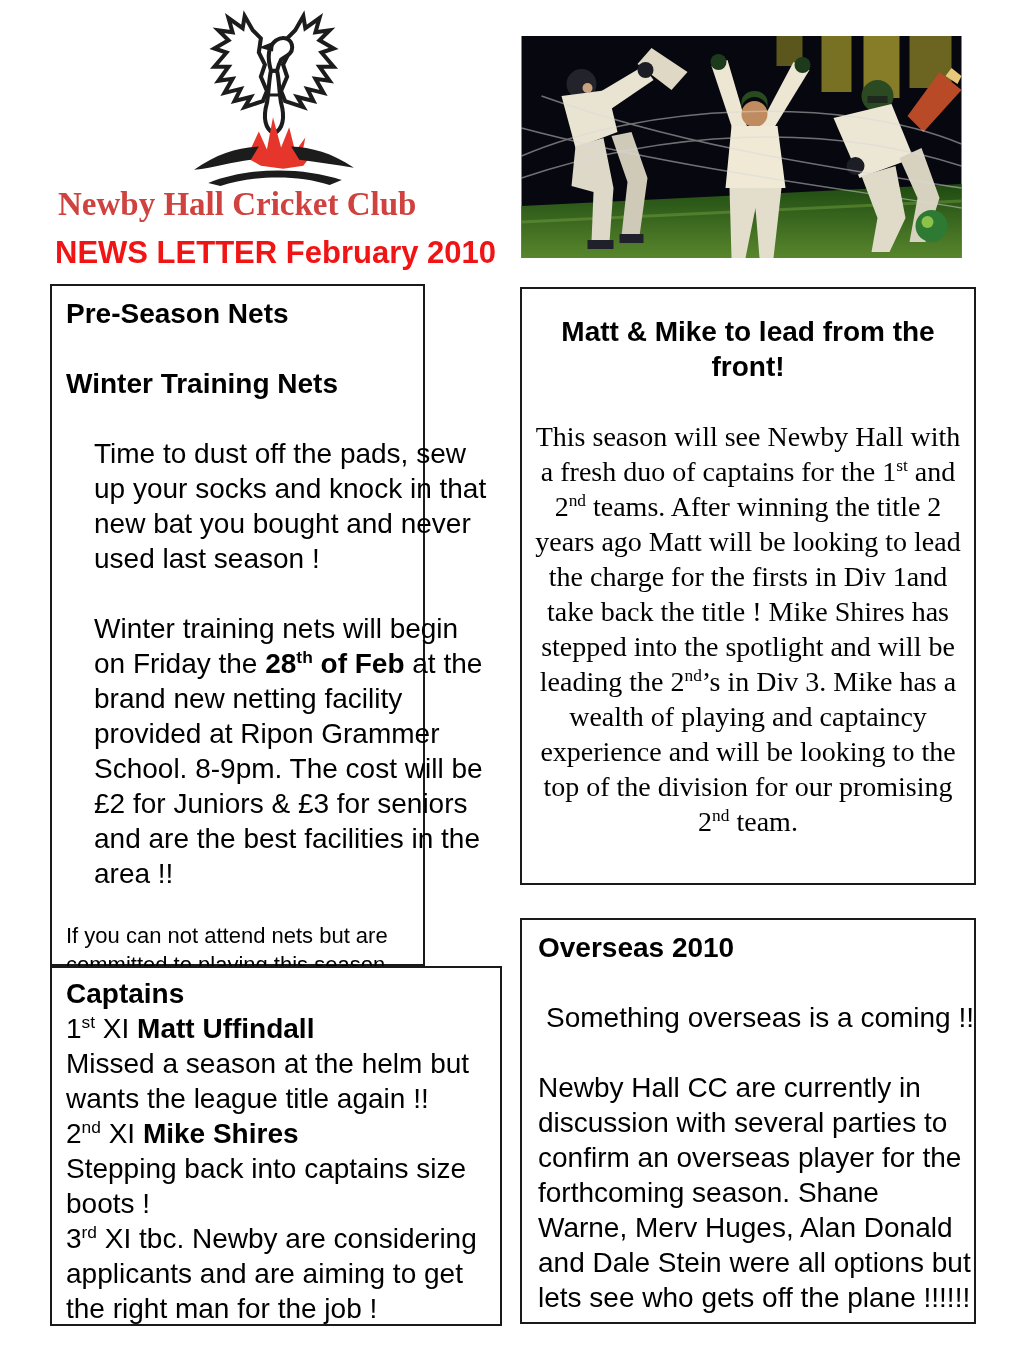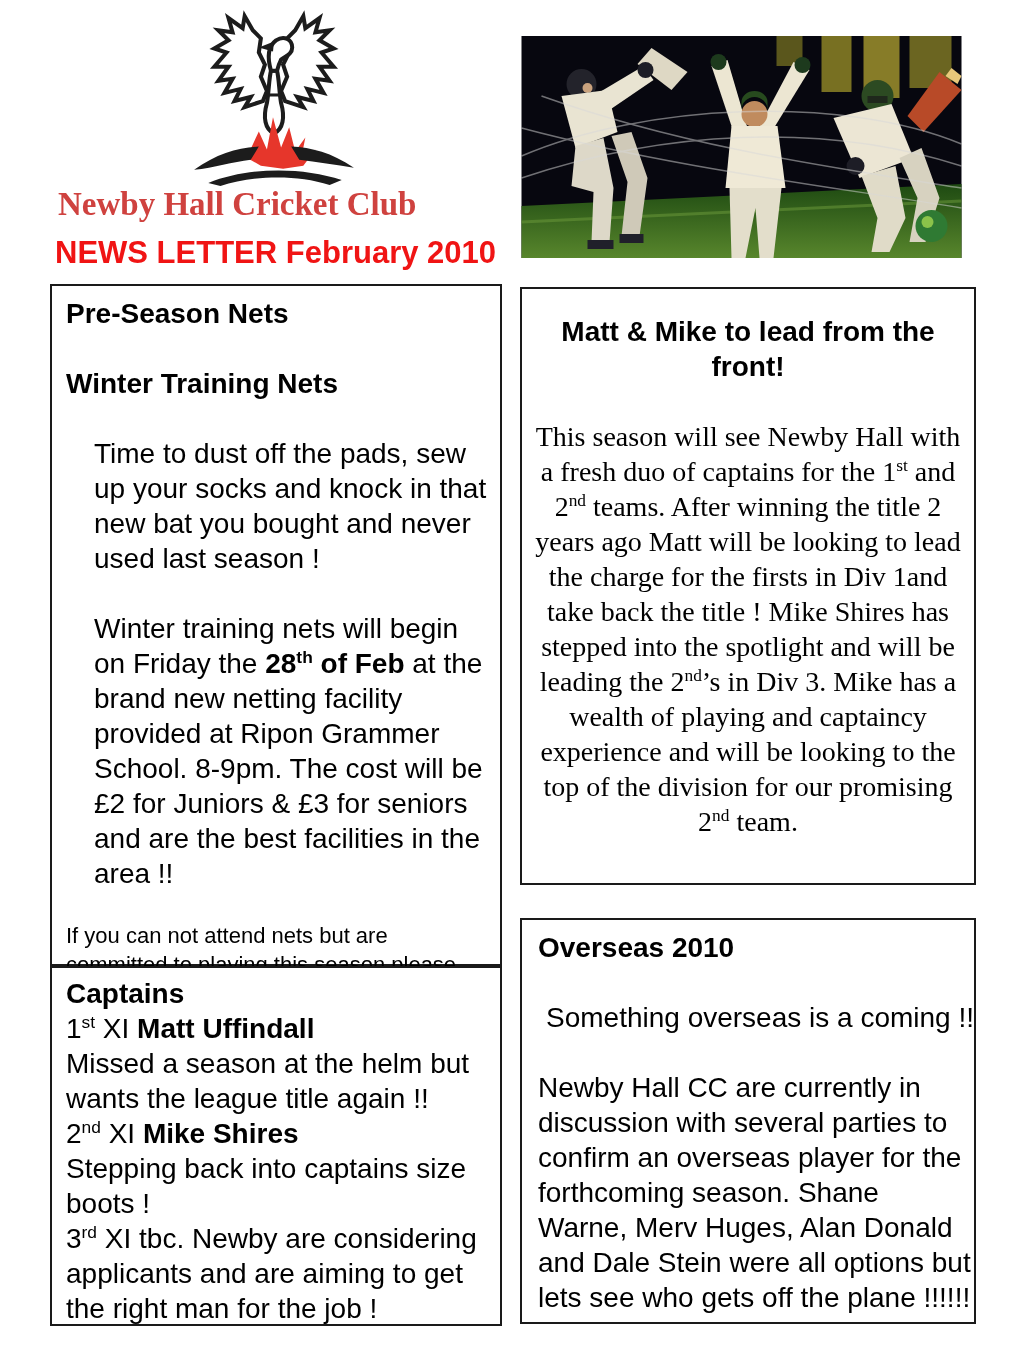--- a/index.html
+++ b/index.html
@@ -14,21 +14,21 @@
     font-family:"Liberation Serif",serif;font-weight:bold;font-size:33px;
     color:#cf423f;white-space:nowrap;letter-spacing:0px;
   }
   .headline{
     position:absolute;left:55px;top:235px;width:470px;
     font-weight:bold;font-size:31px;color:#f01414;white-space:nowrap;
   }
   .photo-svg{position:absolute;left:520px;top:36px;width:443px;height:222px;}
   
   .box{position:absolute;border:2px solid #1a1a1a;background:#fff;box-sizing:border-box;}
-  .box-pre{left:50px;top:284px;width:452px;height:682px;padding:10px 12px 0 14px;}
+  .box-pre{left:50px;top:284px;width:375px;height:682px;padding:10px 12px 0 14px;}
   .box-lead{left:520px;top:287px;width:456px;height:598px;padding:25px 10px 0 10px;text-align:center;}
   .box-cap{left:50px;top:966px;width:452px;height:360px;padding:8px 12px 0 14px;}
   .box-ovr{left:520px;top:918px;width:456px;height:406px;padding:10px 0 0 16px;}
   .box p{margin:0;font-size:28px;line-height:35px;}
   .box p.gap{margin-top:35px;}
   .bold{font-weight:bold;}
   .indent{margin-left:28px !important;width:398px;}
   .note{font-size:22px !important;line-height:29px !important;margin-top:30px !important;}
   sup{font-size:0.62em;line-height:0;}
   .lead-body{margin-top:35px !important;font-family:Liberation Serif, serif;}
@@ -142,17 +142,17 @@
     <p class="bold">Captains</p>
     <p><span>1</span><sup>st</sup><span> XI  </span><span class="bold">Matt Uffindall</span></p>
     <p>Missed a season at the helm but wants the league title again !!</p>
     <p><span>2</span><sup>nd</sup><span> XI </span><span class="bold">Mike Shires</span></p>
     <p>Stepping back into captains size boots !</p>
     <p><span>3</span><sup>rd</sup><span> XI tbc. Newby are considering applicants and are aiming to get the right man for the job !</span></p>
   </section>
 
   <section class="box box-ovr">
     <p class="bold">Overseas 2010</p>
-    <p class="gap" style="text-indent:8px;">Something overseas is a coming !!</p>
+    <p class="gap" style="text-indent:8px;text-align:right;">Something overseas is a coming !!</p>
     <p class="gap">Newby Hall CC are currently in discussion with several parties to confirm an overseas player for the forthcoming season. Shane Warne, Merv Huges, Alan Donald and Dale Stein were all options but lets see who gets off the plane !!!!!!</p>
   </section>
 
 </div>
 
 </body></html>

